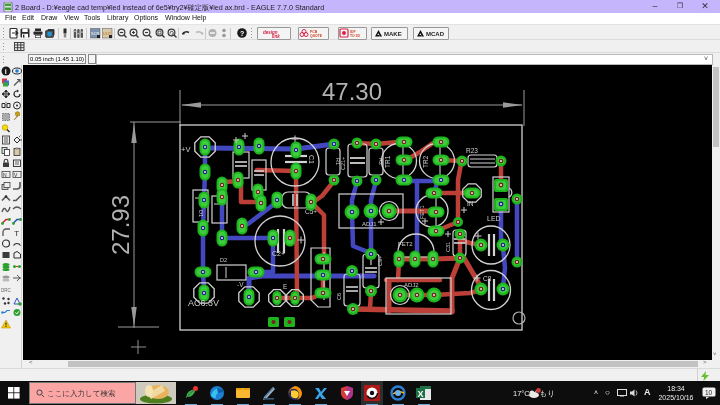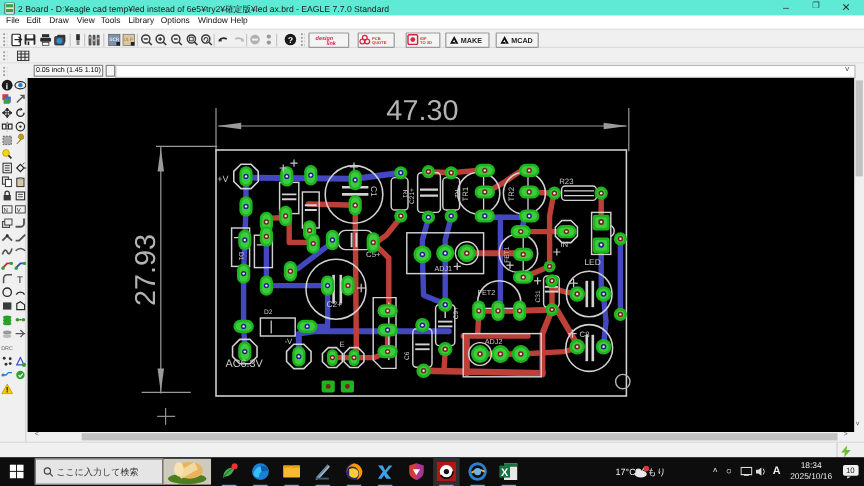--- a/index.html
+++ b/index.html
@@ -1,20 +1,20 @@
 <!DOCTYPE html>
 <html><head>
 <meta charset="utf-8">
 <style>
 * { margin:0; padding:0; box-sizing:border-box; }
 html,body { width:720px; height:405px; overflow:hidden; font-family:"Liberation Sans", sans-serif; }
 #app { position:relative; width:720px; height:405px; background:#f0f0f0; }
 .abs { position:absolute; }
 
-#titlebar { left:0; top:0; width:720px; height:13px; background:#5eead4; font-size:7.2px; color:#222;padding-left:41px; }
+#titlebar { left:0; top:0; width:720px; height:13px; background:#c4b5fd; font-size:7.2px; color:#222;padding-left:41px; }
 #titletext { left:15px; top:3px; }
 .winbtn { top:1px; width:10px; height:10px; font-size:9px; color:#333; text-align:center; line-height:10px;}
 
 #menubar { left:0; top:13px; width:720px; height:11px; background:#ffffff; font-size:7px; color:#111; }
 #menubar span { position:absolute; top:1px; }
 
 #toolbar1 { left:0; top:24px; width:720px; height:16px; background:#f0f0f0; border-top:1px solid #e3e3e3; border-bottom:1px solid #dcdcdc; }
 #toolbar2 { left:0; top:40px; width:720px; height:13px; background:#f0f0f0; border-bottom:1px solid #dcdcdc; }
 #coordbar { left:0; top:53px; width:720px; height:12px; background:#f0f0f0; }
 #coordbox { left:28px; top:1px; width:58px; height:10px; background:#f7f7f7; border:1px solid #888; font-size:5.9px; color:#000; text-align:center; line-height:9px; white-space:nowrap;}
@@ -28,21 +28,21 @@
 
 #canvas { left:23px; top:65px; width:689px; height:295px; background:#000; }
 
 #vscroll { left:712px; top:65px; width:8px; height:295px; background:#f0f0f0; }
 #vthumb { left:1px; top:2px; width:6px; height:80px; background:#c2c2c2; }
 #hscroll { left:23px; top:360px; width:689px; height:8px; background:#f0f0f0; }
 #hthumb { left:45px; top:1px; width:630px; height:6px; background:#c2c2c2; }
 #statusstrip { left:0; top:368px; width:720px; height:13px; background:#f0f0f0; border-top:1px solid #dadada; }
 
 #taskbar { left:0; top:381px; width:720px; height:24px; background:#0d0d0d; }
-#searchbox { left:29px; top:1px; width:107px; height:22px; background:#e5e5e5; border:1px solid #777; font-size:7.5px; color:#333; }
+#searchbox { left:29px; top:1px; width:107px; height:22px; background:#fca5a5; border:1px solid #777; font-size:7.5px; color:#333; }
 .tbicon { top:4px; width:16px; height:16px; }
 .tray { color:#eee; font-size:7.5px; }
 .btn1 { top:2px; height:13px; border:1px solid #999; background:#f4f4f4; border-radius:1px; font-size:5.5px; }
 </style>
 </head>
 <body>
 <div id="app">
 
   <div id="titlebar" class="abs">
     <svg class="abs" style="left:3px;top:2px" width="10" height="10" viewBox="0 0 10 10">

